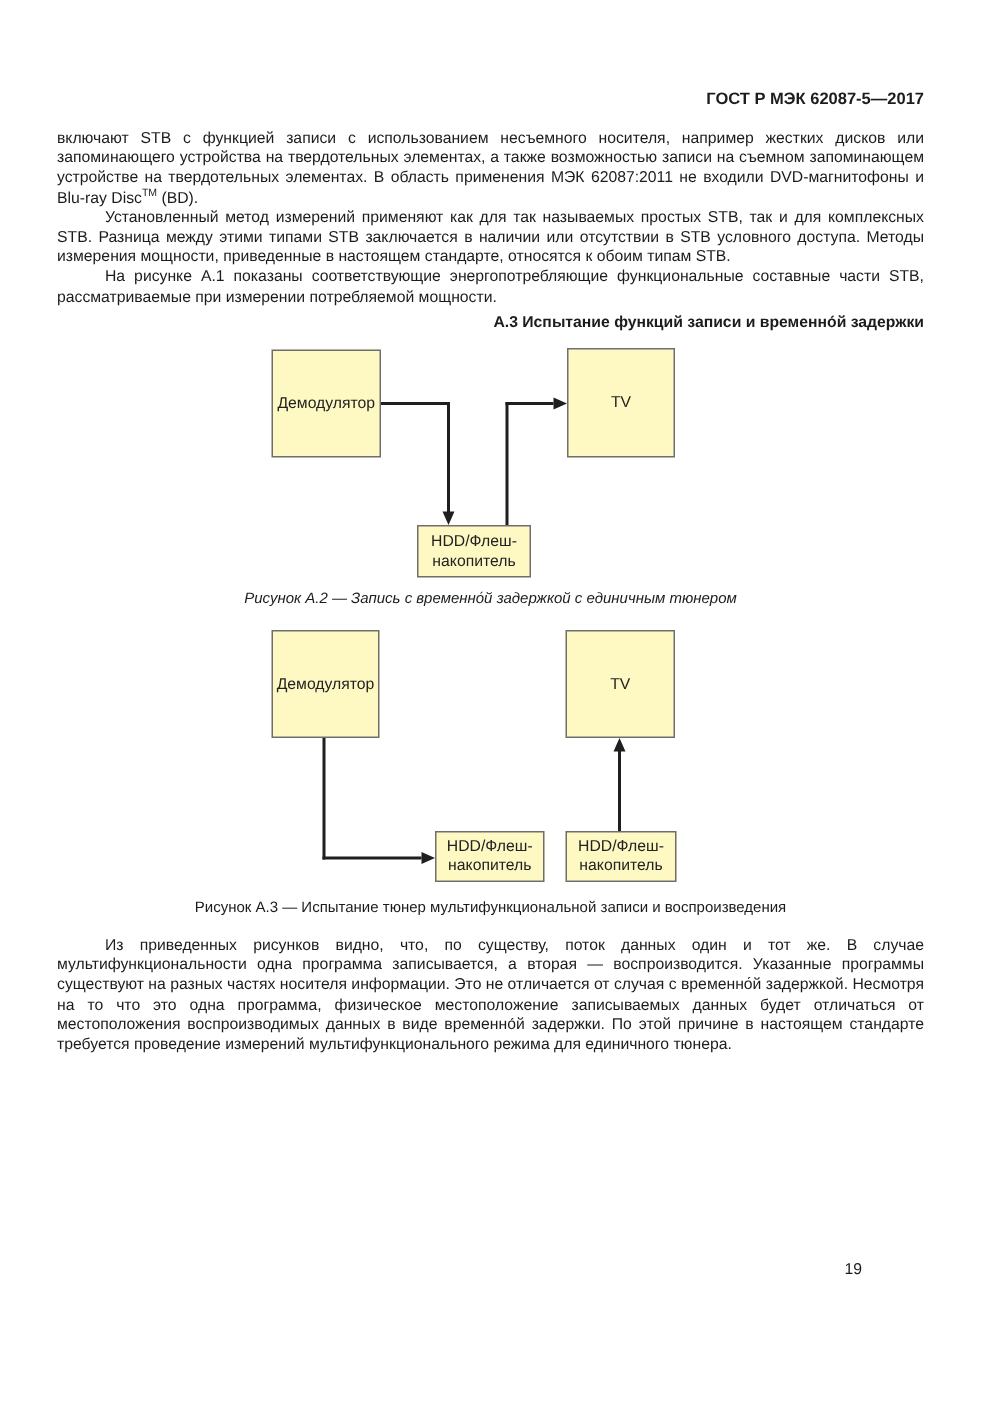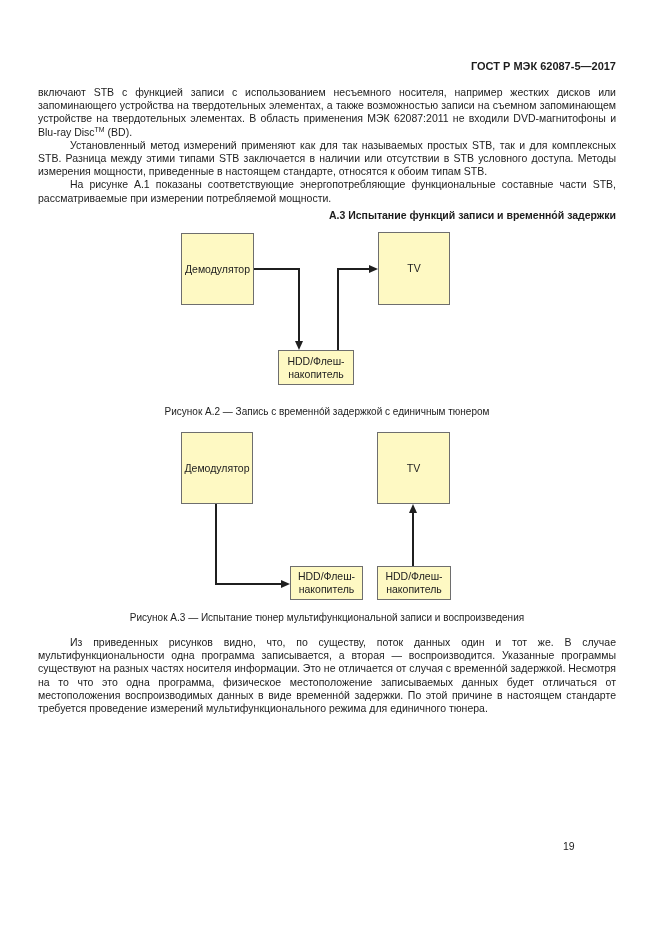--- a/index.html
+++ b/index.html
@@ -22,21 +22,21 @@
     position:absolute;border:1px solid #6e6e6e;background:#fef9c3;box-sizing:border-box;
     display:flex;align-items:center;justify-content:center;text-align:center;
     font-size:10.5px;line-height:13px;color:#222;
   }
   .seg{position:absolute;background:#1f1f1f;}
   .arrow{position:absolute;width:0;height:0;}
   .arrow-down{border-left:4px solid transparent;border-right:4px solid transparent;border-top:9px solid #1f1f1f;}
   .arrow-right{border-top:4px solid transparent;border-bottom:4px solid transparent;border-left:9px solid #1f1f1f;}
   .arrow-up{border-left:4px solid transparent;border-right:4px solid transparent;border-bottom:9px solid #1f1f1f;}
   .fig-caption{text-align:center;font-size:10px;line-height:13px;margin:0;}
-  .cap1{margin-top:15px;}
+  .cap1{margin-top:3px;font-style:italic;}
   .cap2{margin-top:8px;}
   .p5{margin-top:12px;}
   .page-number{position:absolute;top:840px;left:563px;font-size:10.5px;color:#1c1c1c;}
 </style>
 </head>
 <body>
 
 <div class="page">
 
   <div class="doc-header">ГОСТ Р МЭК 62087-5—2017</div>

